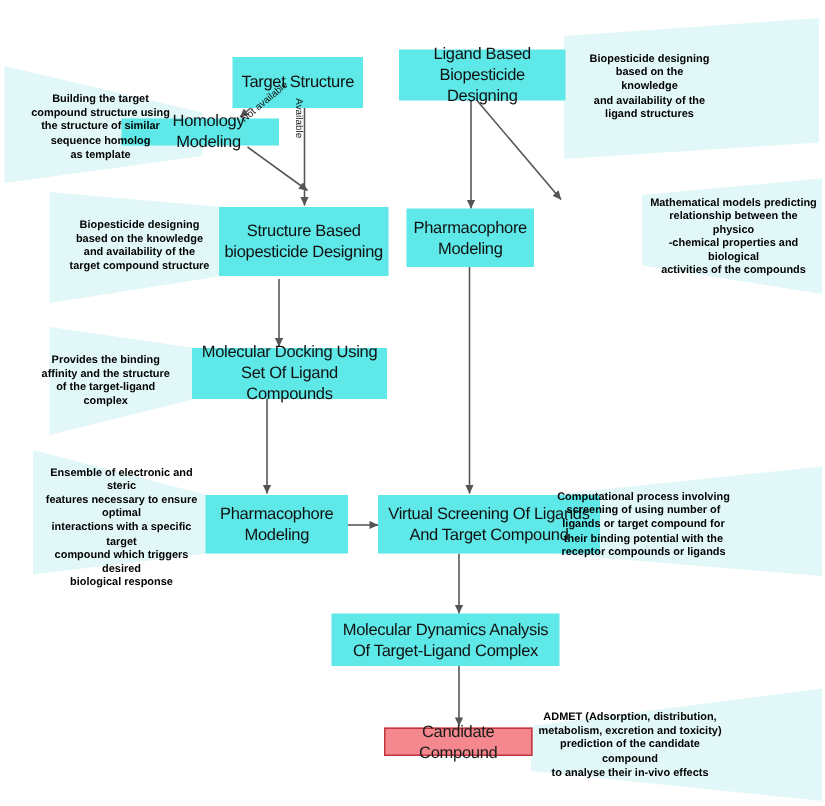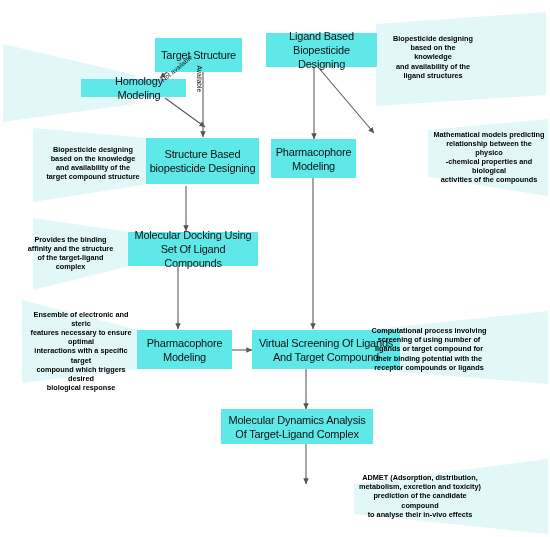--- a/index.html
+++ b/index.html
@@ -142,21 +142,27 @@
   <div class="node" style="left:271px; top:139px; width:85px; height:39px;">Pharmacophore
 Modeling</div>
 
 
   <div class="node" style="left:252px; top:330px; width:148px; height:39px;">Virtual Screening Of Ligands
 And Target Compound</div>
 
   <div class="node" style="left:221px; top:409px; width:152px; height:35px;">Molecular Dynamics Analysis
 Of Target-Ligand Complex</div>
 
-
+  <div class="node terminal" style="left:256px; top:485px; width:99px; height:19px;">Candidate Compound</div>
+
+  <div class="callout-text" style="left:6px; top:58px; width:122px; height:52px;">Building the target
+compound structure using
+the structure of similar
+sequence homolog
+as template</div>
 
   <div class="callout-text" style="left:38px; top:142px; width:110px; height:42px;">Biopesticide designing
 based on the knowledge
 and availability of the
 target compound structure</div>
 
   <div class="callout-text" style="left:23px; top:232px; width:95px; height:42px;">Provides the binding
 affinity and the structure
 of the target-ligand
 complex</div>

